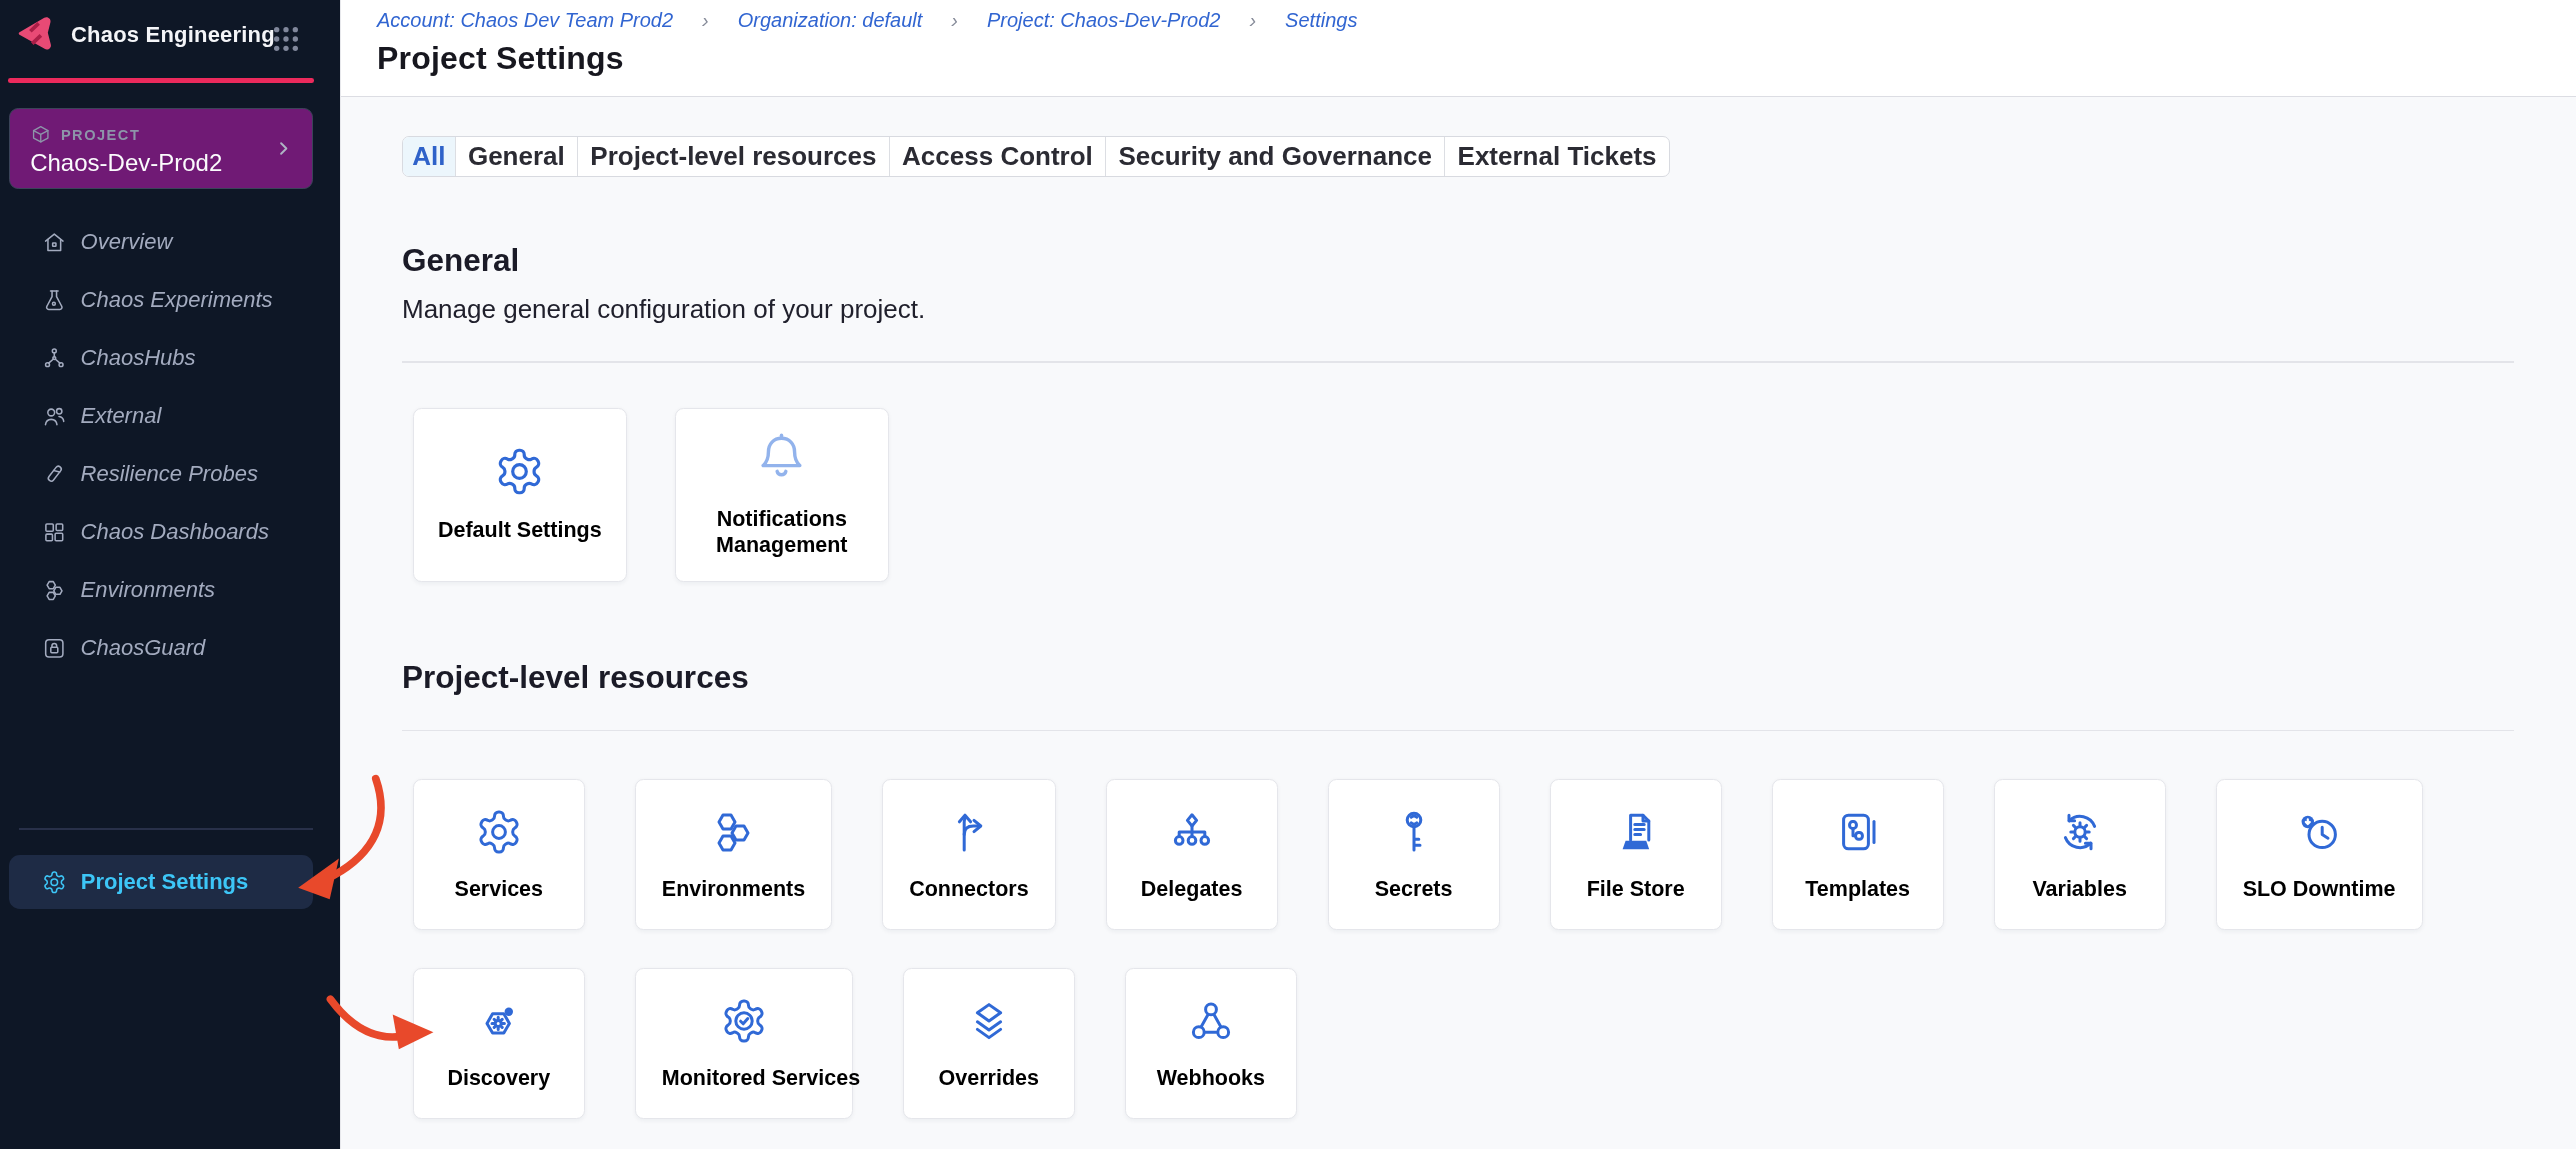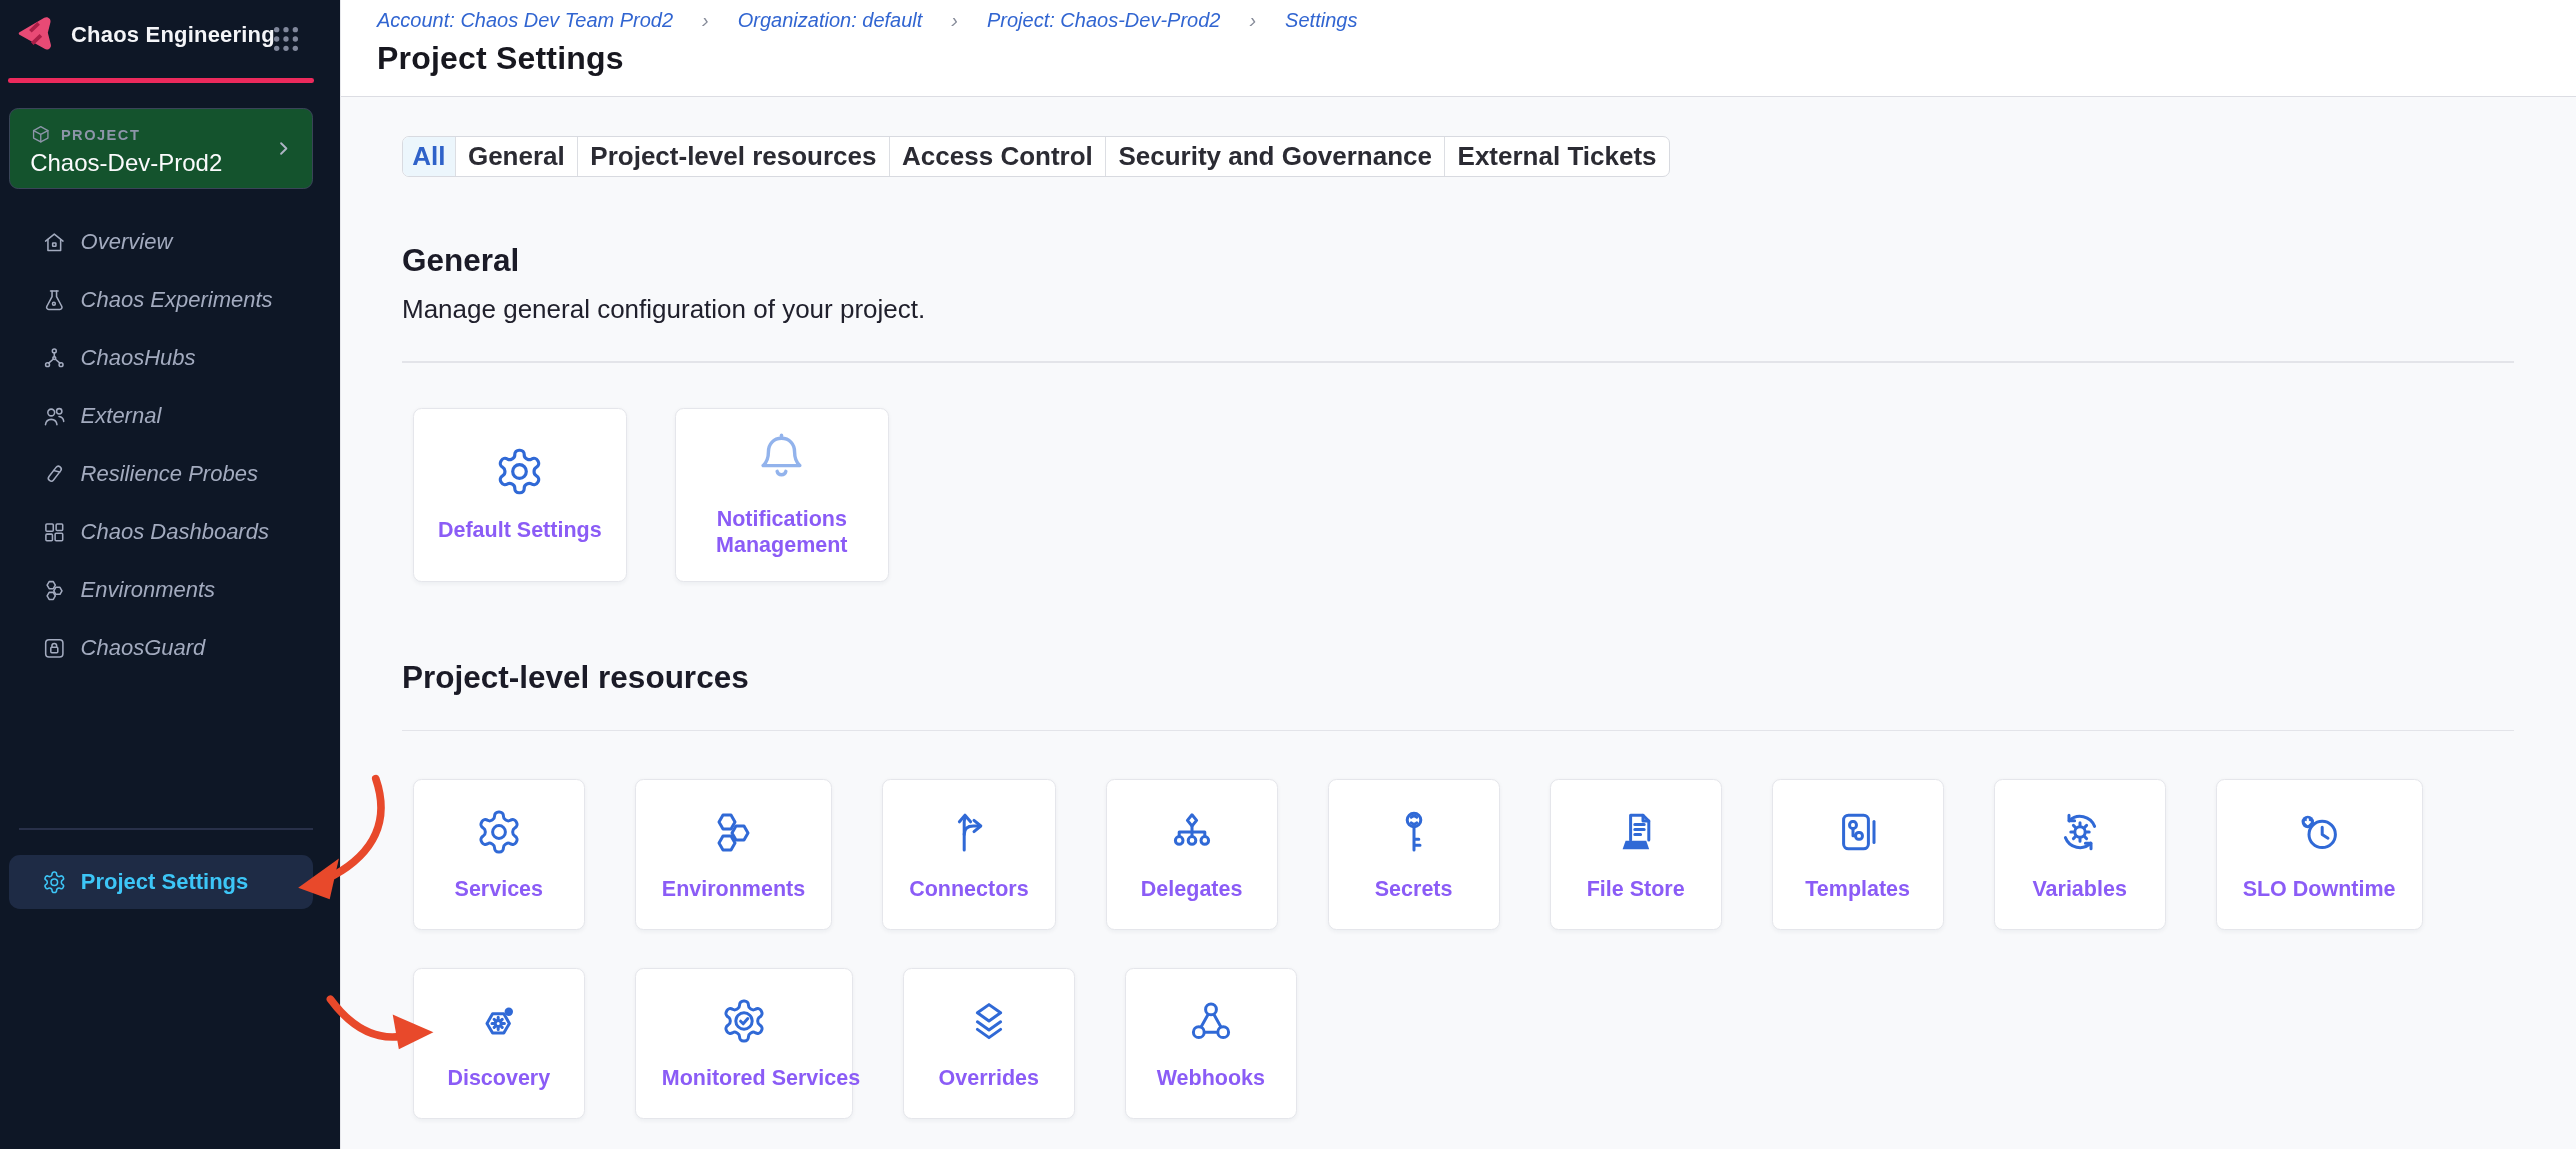--- a/index.html
+++ b/index.html
@@ -12,21 +12,21 @@
              background:#0e1726; z-index:1; }
   .sb-header { position:absolute; left:0; top:0; width:340px; height:80px;padding-left:40px; }
   .logo { position:absolute; left:12.3px; top:10.8px; width:45px; height:45px; }
   .app-title { position:absolute; left:71px; top:21.5px; font-size:22px; font-weight:700;
                color:#f4f5f8; letter-spacing:0.2px; white-space:nowrap; }
   .grid9 { position:absolute; left:270px; top:23px; width:32px; height:32px; cursor:pointer; }
   .pink-line { position:absolute; left:7.7px; top:78px; width:306px; height:4.6px;
                background:#ec2a5c; border-radius:2.3px; }
 
   .proj-box { position:absolute; left:9.2px; top:108px; width:304px; height:81px;
-              border:0.8px solid #3a4458; border-radius:9.2px; background:#14532d; cursor:pointer; }
+              border:0.8px solid #3a4458; border-radius:9.2px; background:#701a75; cursor:pointer; }
   .proj-row1 { position:absolute; left:20px; top:15.4px; display:flex; align-items:center; gap:9.2px; }
   .proj-kicker { font-size:14.6px; font-weight:700; letter-spacing:1.5px; color:#8d95a9; }
   .proj-name { position:absolute; left:20px; top:40px; font-size:24px; color:#fbfbfd; white-space:nowrap; }
   .proj-chev { position:absolute; right:17px; top:28px; width:23px; height:23px; color:#aeb4c4; }
 
   .nav { position:absolute; left:0; top:213px; width:340px; }
   .nav-item { height:58px; display:flex; align-items:center; padding-left:42px; gap:14px;
               cursor:pointer; color:#a3abbf;font-style:italic; }
   .nav-ic { width:24.6px; height:24.6px; flex:0 0 24.6px; }
   .nav-label { font-size:22px; white-space:nowrap; }
@@ -72,21 +72,21 @@
   .cards.r-row1 { margin-top:48px; gap:50px; }
   .cards.r-row2 { margin-top:38px; gap:50px; }
   .card { background:#ffffff; border:0.8px solid #e5e6eb; border-radius:8.5px;
           box-shadow:0 1.5px 4.6px rgba(25,30,60,.05); display:flex; flex-direction:column;
           align-items:center; justify-content:center; cursor:pointer; }
   .gcard { width:214px; height:174px; }
   .rcard { min-width:172px; height:151px; padding:0 26px; }
   .card-ic { width:48px; height:48px; color:#3069d6; }
   .gcard .card-ic { width:51px; height:51px; }
   .card-ic.light { color:#92b3ec; width:55px; height:55px; }
-  .card-label { margin-top:20px; font-size:21.5px; font-weight:700; color:#8b5cf6;
+  .card-label { margin-top:20px; font-size:21.5px; font-weight:700; color:#000000;
                 text-align:center; line-height:26px; max-width:164px; white-space:nowrap; }
   .card-label.wrap { white-space:normal; }
 
   .arrows { position:absolute; left:0; top:0; width:2576px; height:1150px; z-index:5;
             pointer-events:none; }
 </style>
 </head>
 <body>
 
 <svg width="0" height="0" style="position:absolute">

